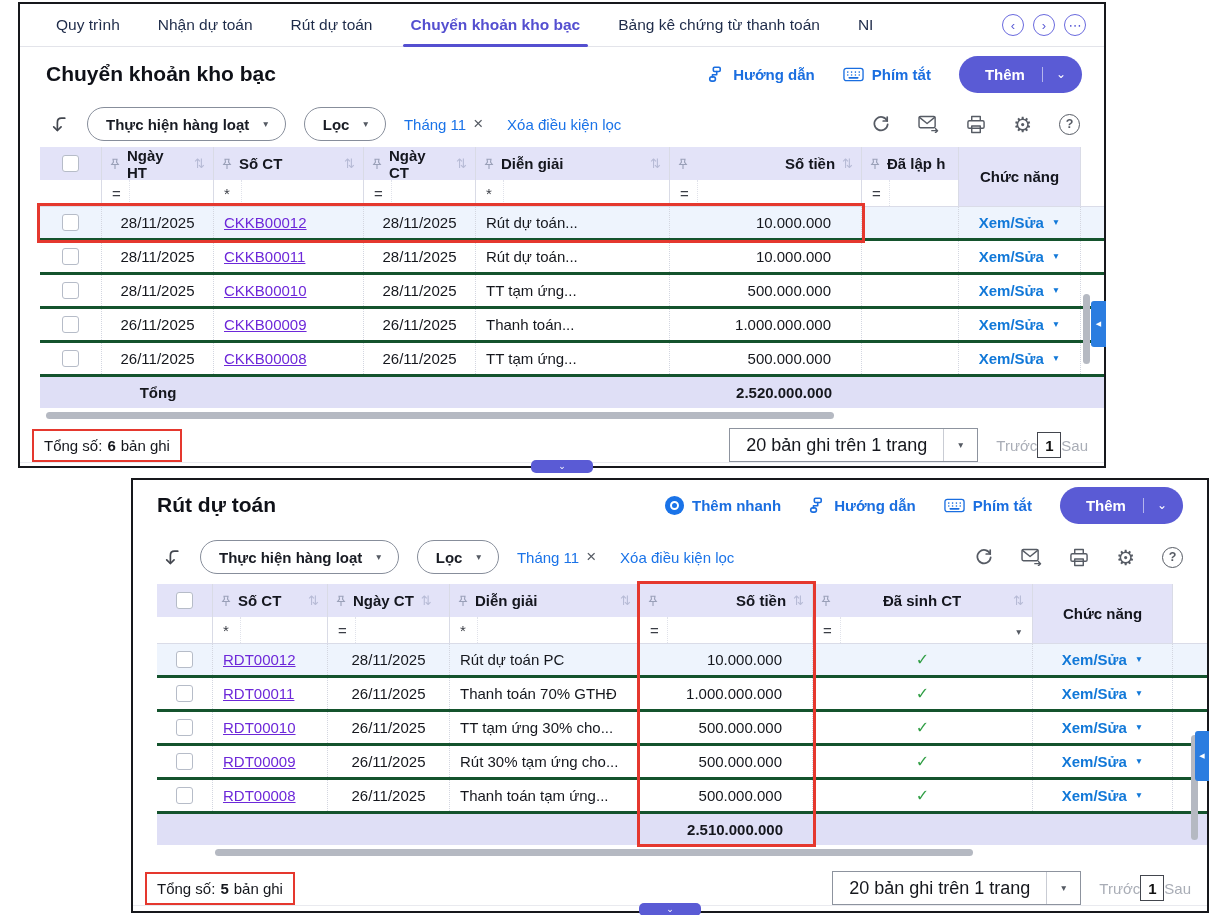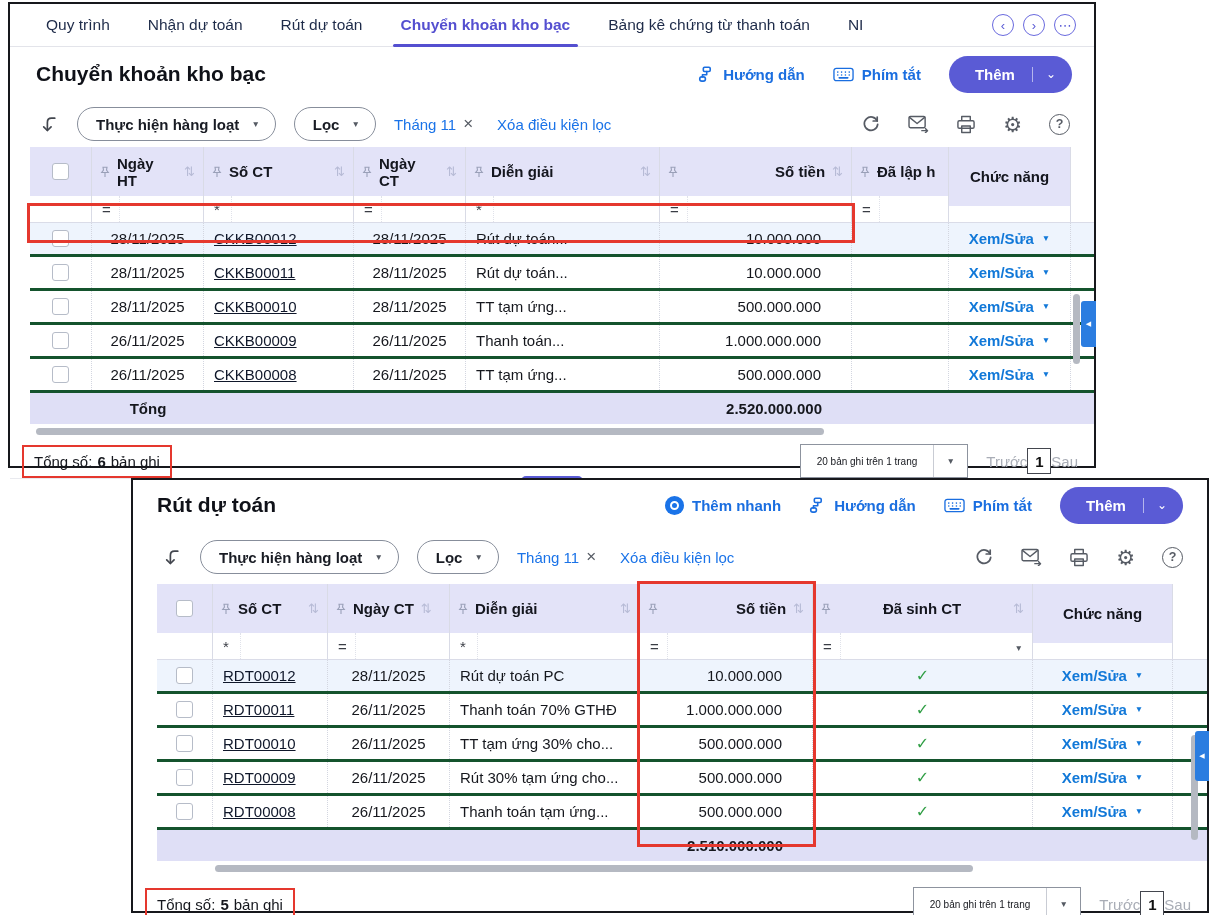--- a/index.html
+++ b/index.html
@@ -1,19 +1,19 @@
 <!DOCTYPE html>
 <html><head>
 <meta charset="utf-8">
 <style>
   *{box-sizing:border-box;margin:0;padding:0}
   body{width:1211px;height:915px;position:relative;background:#fff;overflow:hidden;
        font-family:"Liberation Sans","DejaVu Sans",sans-serif;color:#15171d}
   .panel{position:absolute;background:#fff;border:2px solid #17181c}
-  #p-top{left:8px;top:2px;width:1088px;height:466px}
+  #p-top{left:18px;top:2px;width:1088px;height:466px}
   #p-bot{left:131px;top:478px;width:1078px;height:435px}
 
   
   .tabs{height:43px;display:flex;align-items:center;gap:38px;padding:0 18px 0 36px;border-bottom:1px solid #e3e4ea}
   .tab{font-size:15.5px;font-weight:500;color:#1e2b49;height:100%;display:flex;align-items:center;position:relative;white-space:nowrap;cursor:pointer}
   .tab.on{color:#544fd0;font-weight:600}
   .tab.on::after{content:"";position:absolute;left:-8px;right:-8px;bottom:-1px;height:3px;background:#544fd0;border-radius:2px}
   .tnav{margin-left:auto;display:flex;gap:9px;align-items:center}
   .cbtn{width:22px;height:22px;border:1.5px solid #6a6ade;border-radius:50%;color:#5a5bd5;display:flex;align-items:center;justify-content:center;font-size:13px;line-height:1;cursor:pointer}
 
@@ -42,37 +42,37 @@
   .ticons{margin-left:auto;display:flex;align-items:center;gap:27px;color:#565b64}
   .ticons>*{cursor:pointer}
   .gear{font-size:21px;line-height:1;color:#565b64}
   .qm{width:21px;height:21px;border:1.6px solid #565b64;border-radius:50%;display:flex;align-items:center;justify-content:center;font-size:12.5px;font-weight:600}
 
   
   .tbl{margin-left:20px;position:relative}
   #p-bot .tbl{margin-left:24px}
   .thead{display:flex;border-bottom:1px solid #dadce8}
   .col{display:flex;flex-direction:column;border-right:1px solid #d9dbe6}
-  .hc{height:49px;background:#e3e3f8;display:flex;align-items:center;padding:0 8px;font-size:15px;font-weight:700;color:#14161e;gap:7px}
+  .hc{height:33px;background:#e3e3f8;display:flex;align-items:center;padding:0 8px;font-size:15px;font-weight:700;color:#14161e;gap:7px}
   .hc.tall{height:59px;justify-content:center}
   .sort{color:#b7bbd6;font-size:13px;font-weight:400}
   .hc.spread .sort{margin-left:auto}
   .hc.right .hlbl{margin-left:auto}
   .hc.mid .hlbl{flex:1;text-align:center}
   .fc{height:26px;background:#fff;display:flex;align-items:center;padding-left:10px}
   .fc .op{font-size:15px;color:#3a3d45;width:17px;flex:0 0 auto}
   .fc .ghost{flex:1;height:100%;border-left:1px dotted #e0e2ea}
   .fc .fcaret{padding:0 9px;color:#6a6f79}
   .chk{width:17px;height:17px;border:1.5px solid #b6bcc8;border-radius:3px;background:#fff;margin:auto;cursor:pointer}
   .dr{display:flex;height:34px;border-bottom:3px solid #14532d;background:#fff}
   .dr.hl{background:#eef4fd}
   .cell{display:flex;align-items:center;border-right:1px dotted #d3d6e0;padding:0 10px;font-size:15px;overflow:hidden;white-space:nowrap}
   .cell.ctr{justify-content:center}
   .cell.rt{justify-content:flex-end;padding-right:30px}
-  .link{color:#0f172a;text-decoration:underline;cursor:pointer}
+  .link{color:#6d28d9;text-decoration:underline;cursor:pointer}
   .actlnk{color:#1178d8;font-weight:700;display:flex;gap:8px;align-items:center;cursor:pointer}
   .actlnk .caret{color:#1178d8}
   .gcheck{color:#2f9e44;font-size:16px;font-weight:700}
   .sum{display:flex;height:31px;background:#dfdff6;align-items:center;font-weight:700}
   .sum .cell{border-right:none;font-weight:700}
 
   
   .wA{width:62px}.w1{width:112px}.w2{width:150px}.w3{width:112px}.w4{width:194px}.w5{width:192px}.w6{width:97px}.w7{width:122px}
   
   .vA{width:56px}.v1{width:115px}.v2{width:122px}.v3{width:190px}.v4{width:173px}.v5{width:220px}.v6{width:140px}
@@ -82,21 +82,21 @@
   .hs .thumb{position:absolute;top:0;height:7px;border-radius:4px;background:#b5b9c2;cursor:pointer}
   #p-top .thumb{left:6px;width:788px}
   #p-bot .thumb{left:58px;width:758px}
 
   .pfoot{height:38px;display:flex;align-items:flex-end;padding:0 16px 0 12px}
   #p-bot .pfoot{height:44px}
   .cnt{border:2px solid #e5382e;padding:6px 10px;font-size:15px;display:flex;gap:5px;align-items:center}
   .cnt .b{font-weight:700}
   .pgwrap{margin-left:auto;display:flex;align-items:center;gap:18px}
   .psize{display:flex;align-items:center;height:34px;border:1px solid #8d939e;background:#fff;cursor:pointer}
-  .psize .pl{padding:0 16px;font-size:10px;color:#15171d}
+  .psize .pl{padding:0 16px;font-size:18px;color:#15171d}
   .psize .pc{width:34px;height:100%;display:flex;align-items:center;justify-content:center;border-left:1px solid #c9ccd4}
   .pgnav{display:flex;align-items:center;font-size:15px;color:#a9adb6}
   .pgnum{min-width:24px;height:26px;border:1.6px solid #43464e;display:flex;align-items:center;justify-content:center;font-weight:700;color:#111;padding:0 4px;background:#fff}
 
   .strip{height:9px;border-top:1px solid #e9eaef;position:relative}
   .pillbtn{position:absolute;left:50%;transform:translateX(-50%);top:-3px;width:62px;height:13px;background:#5a5bd5;
            border-radius:5px;display:flex;align-items:center;justify-content:center;color:#fff;font-size:9px;line-height:1;cursor:pointer}
 
   .sidetab{position:absolute;right:-2px;width:15px;background:#2b7de0;color:#fff;display:flex;align-items:center;justify-content:center;font-size:7px;border-radius:3px 0 0 3px;z-index:6;cursor:pointer}
   #p-top .sidetab{top:297px;height:46px}

